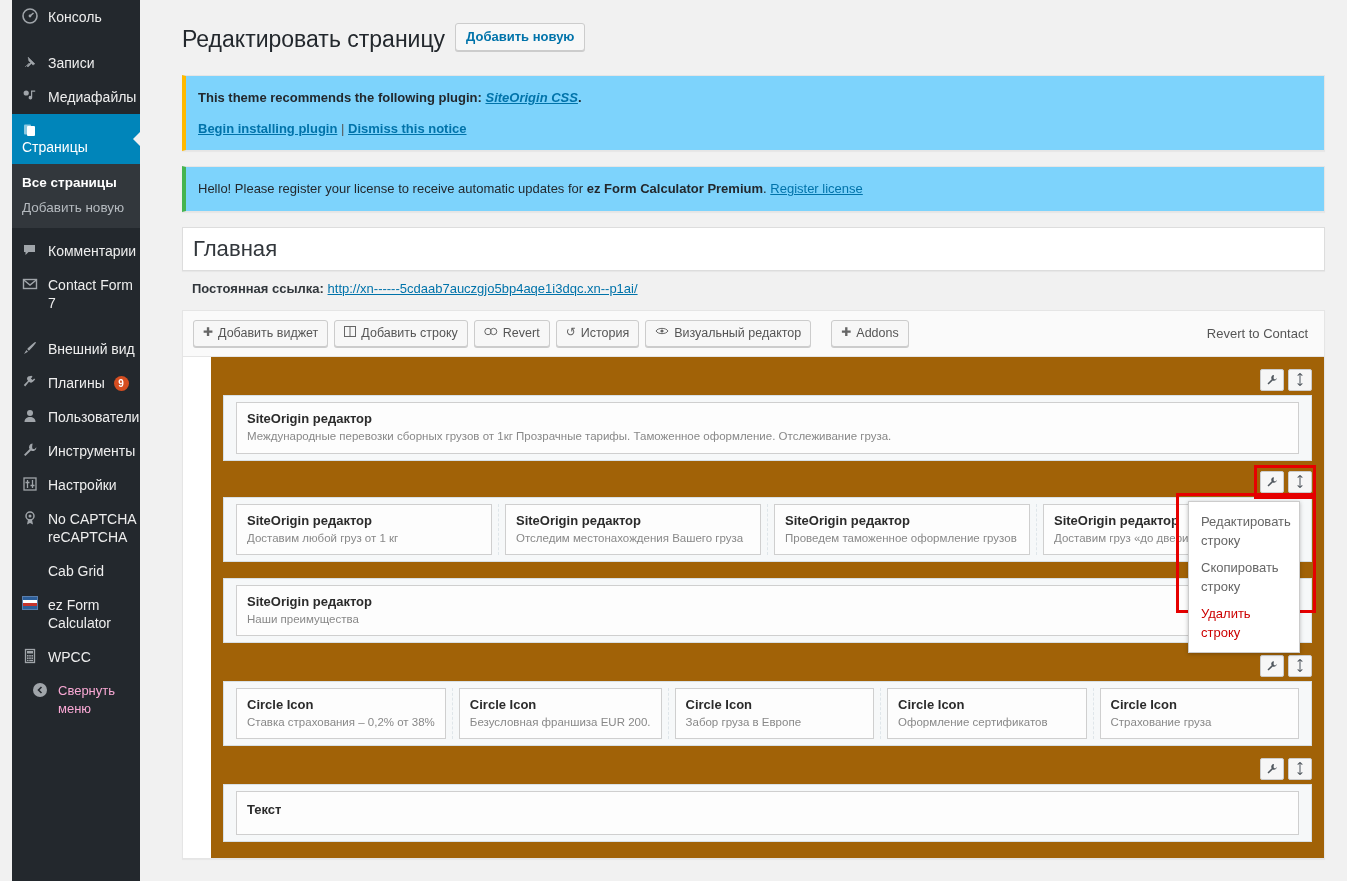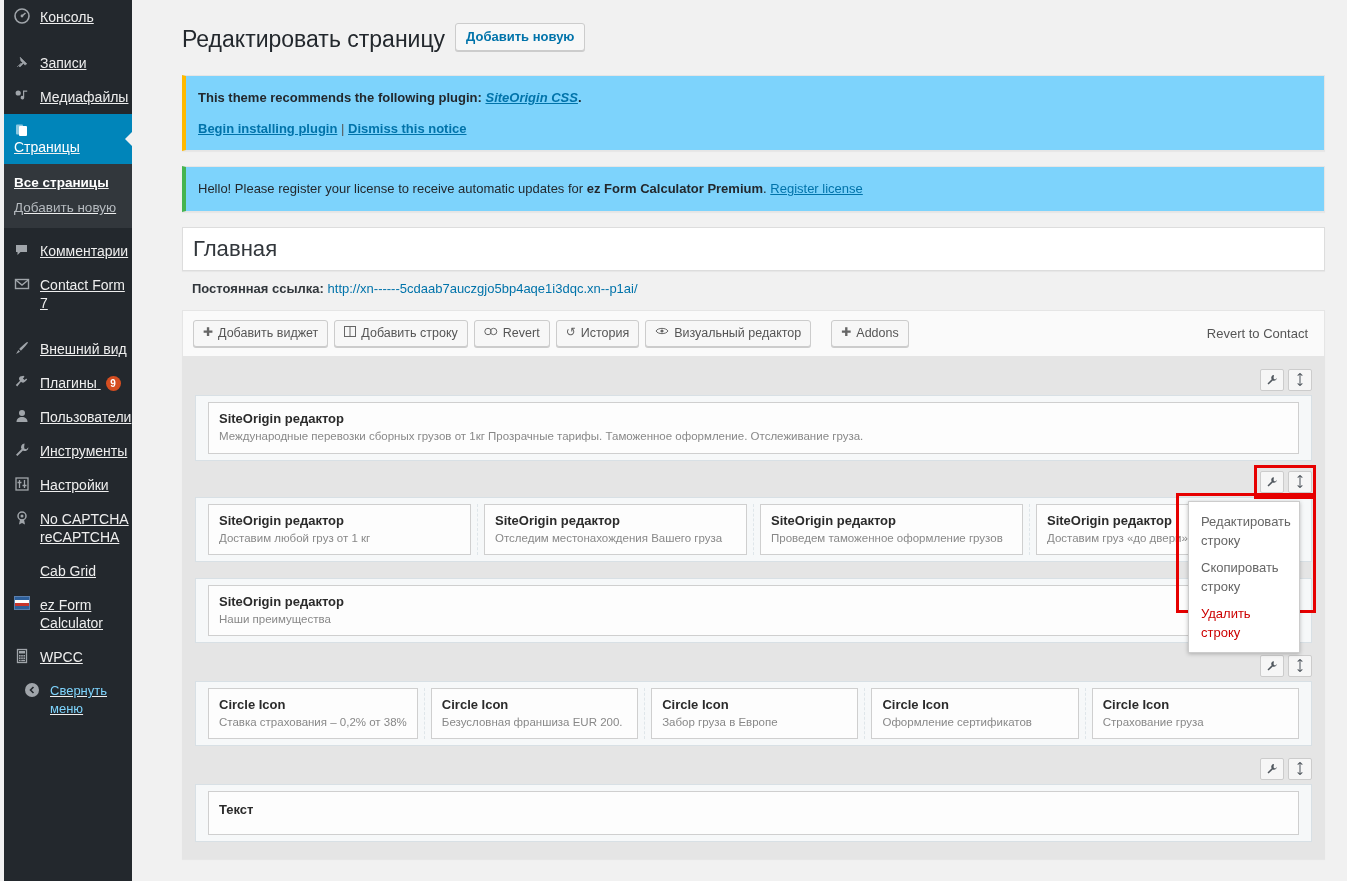--- a/index.html
+++ b/index.html
@@ -8,25 +8,24 @@
     width: 1347px; height: 881px;
     font-family: "Liberation Sans", sans-serif;
     font-size: 13px;
     background: #f1f1f1;
     overflow: hidden;
     position: relative;
   }
 
   
   #adminmenu {
-    position: absolute; left: 4px; top: 0;
+    position: absolute; left: 12px; top: 0;
     width: 128px; height: 881px;
     background: #23282d;
     color: #eee;
-    text-decoration: underline;
   }
   .menu-item {
     position: relative;
     display: flex; align-items: flex-start;
     padding: 8px 0 8px 10px;
     font-size: 14px;
     color: #eee;
     line-height: 18px;
     cursor: pointer;
   }
@@ -47,21 +46,21 @@
   }
   .menu-item.current .mi-icon { color: #fff; }
   .menu-item.current:after {
     content: "";
     position: absolute; right: -1px; top: 50%;
     margin-top: -8px;
     border: 8px solid transparent;
     border-right-color: #f1f1f1;
   }
   .menu-item.noicon { padding-left: 36px; }
-  .menu-item.collapse-item { color: #7dd3fc; font-size: 13px; padding-left: 20px; }
+  .menu-item.collapse-item { color: #f9a8d4; font-size: 13px; padding-left: 20px; }
   .submenu {
     background: #32373c;
     padding: 6px 0 8px 0;
   }
   .submenu .sub-item {
     padding: 5px 0 5px 10px;
     font-size: 13.5px;
     color: #b4b9be;
     cursor: pointer;
   }
@@ -157,21 +156,21 @@
     line-height: 100%;
     background: transparent;
   }
   .permalink-row {
     font-size: 13px;
     color: #32373c;
     padding: 10px 0 14px 10px;
     font-weight: normal;
   }
   .permalink-row b { font-weight: bold; }
-  .permalink-row a { color: #0073aa; }
+  .permalink-row a { color: #0073aa; text-decoration: underline; }
 
   
   .so-panel-wrap {
     background: #fff;
     border: 1px solid #e5e5e5;
     box-shadow: 0 1px 1px rgba(0,0,0,.04);
     margin-bottom: 0;
   }
   .so-toolbar {
     background: #fafafa;
@@ -196,21 +195,21 @@
   .so-btn .bico { color: #666; font-size: 12px; line-height: 13px; }
   .so-toolbar .spacer { flex: 1; }
   .revert-link {
     color: #555;
     font-size: 13px;
     text-decoration: none;
     cursor: pointer;
     padding-right: 6px;
   }
 
-  .so-rows { padding: 8px 12px 14px 12px; background: #e5e5e5; }
+  .so-rows { padding: 8px 12px 14px 12px; background: #a16207; margin-left: 28px; }
 
   .row-block { margin-bottom: 2px; }
   .row-actions {
     display: flex; justify-content: flex-end;
     gap: 4px;
     padding: 4px 0 4px 0;
   }
   .sq-btn {
     width: 24px; height: 22px;
     background: #f6f6f6;

